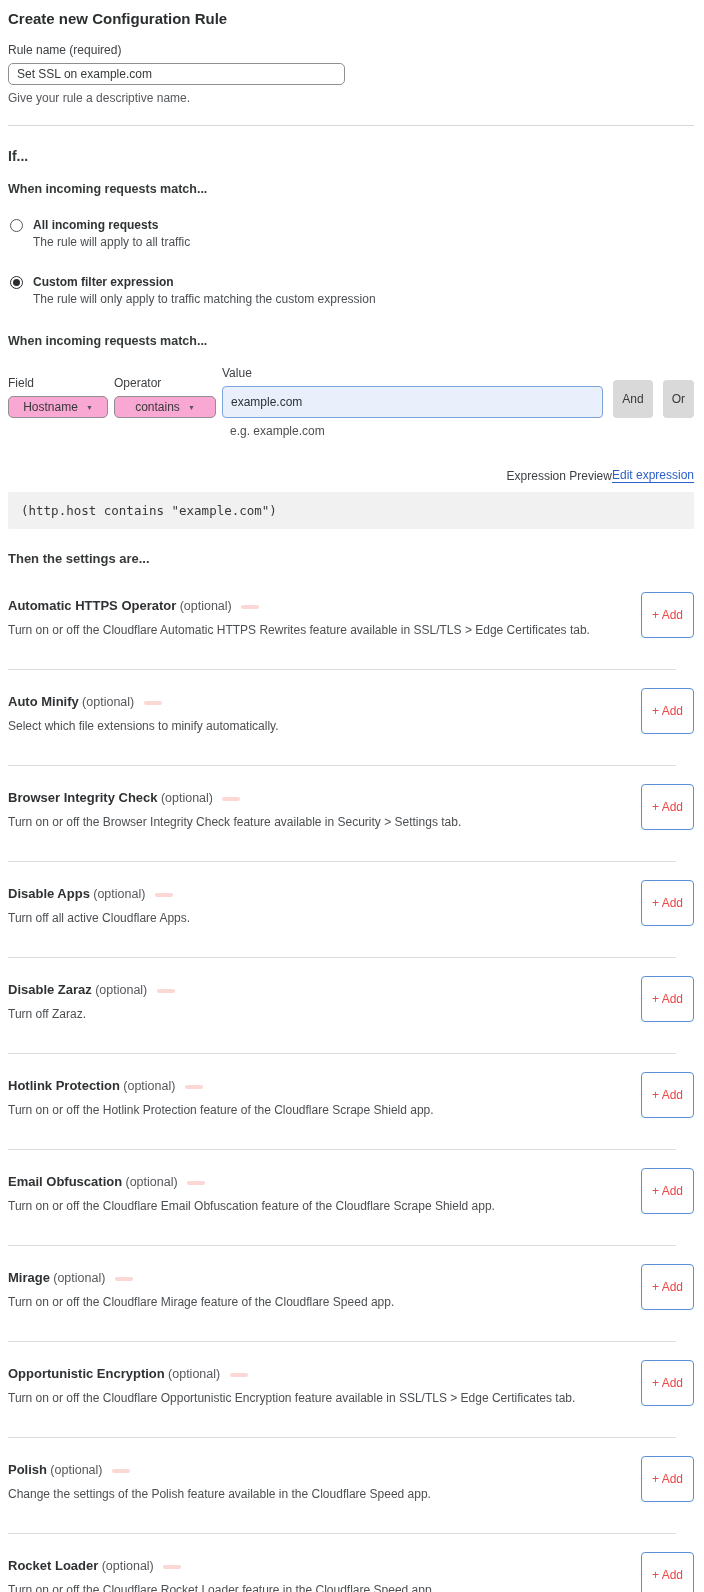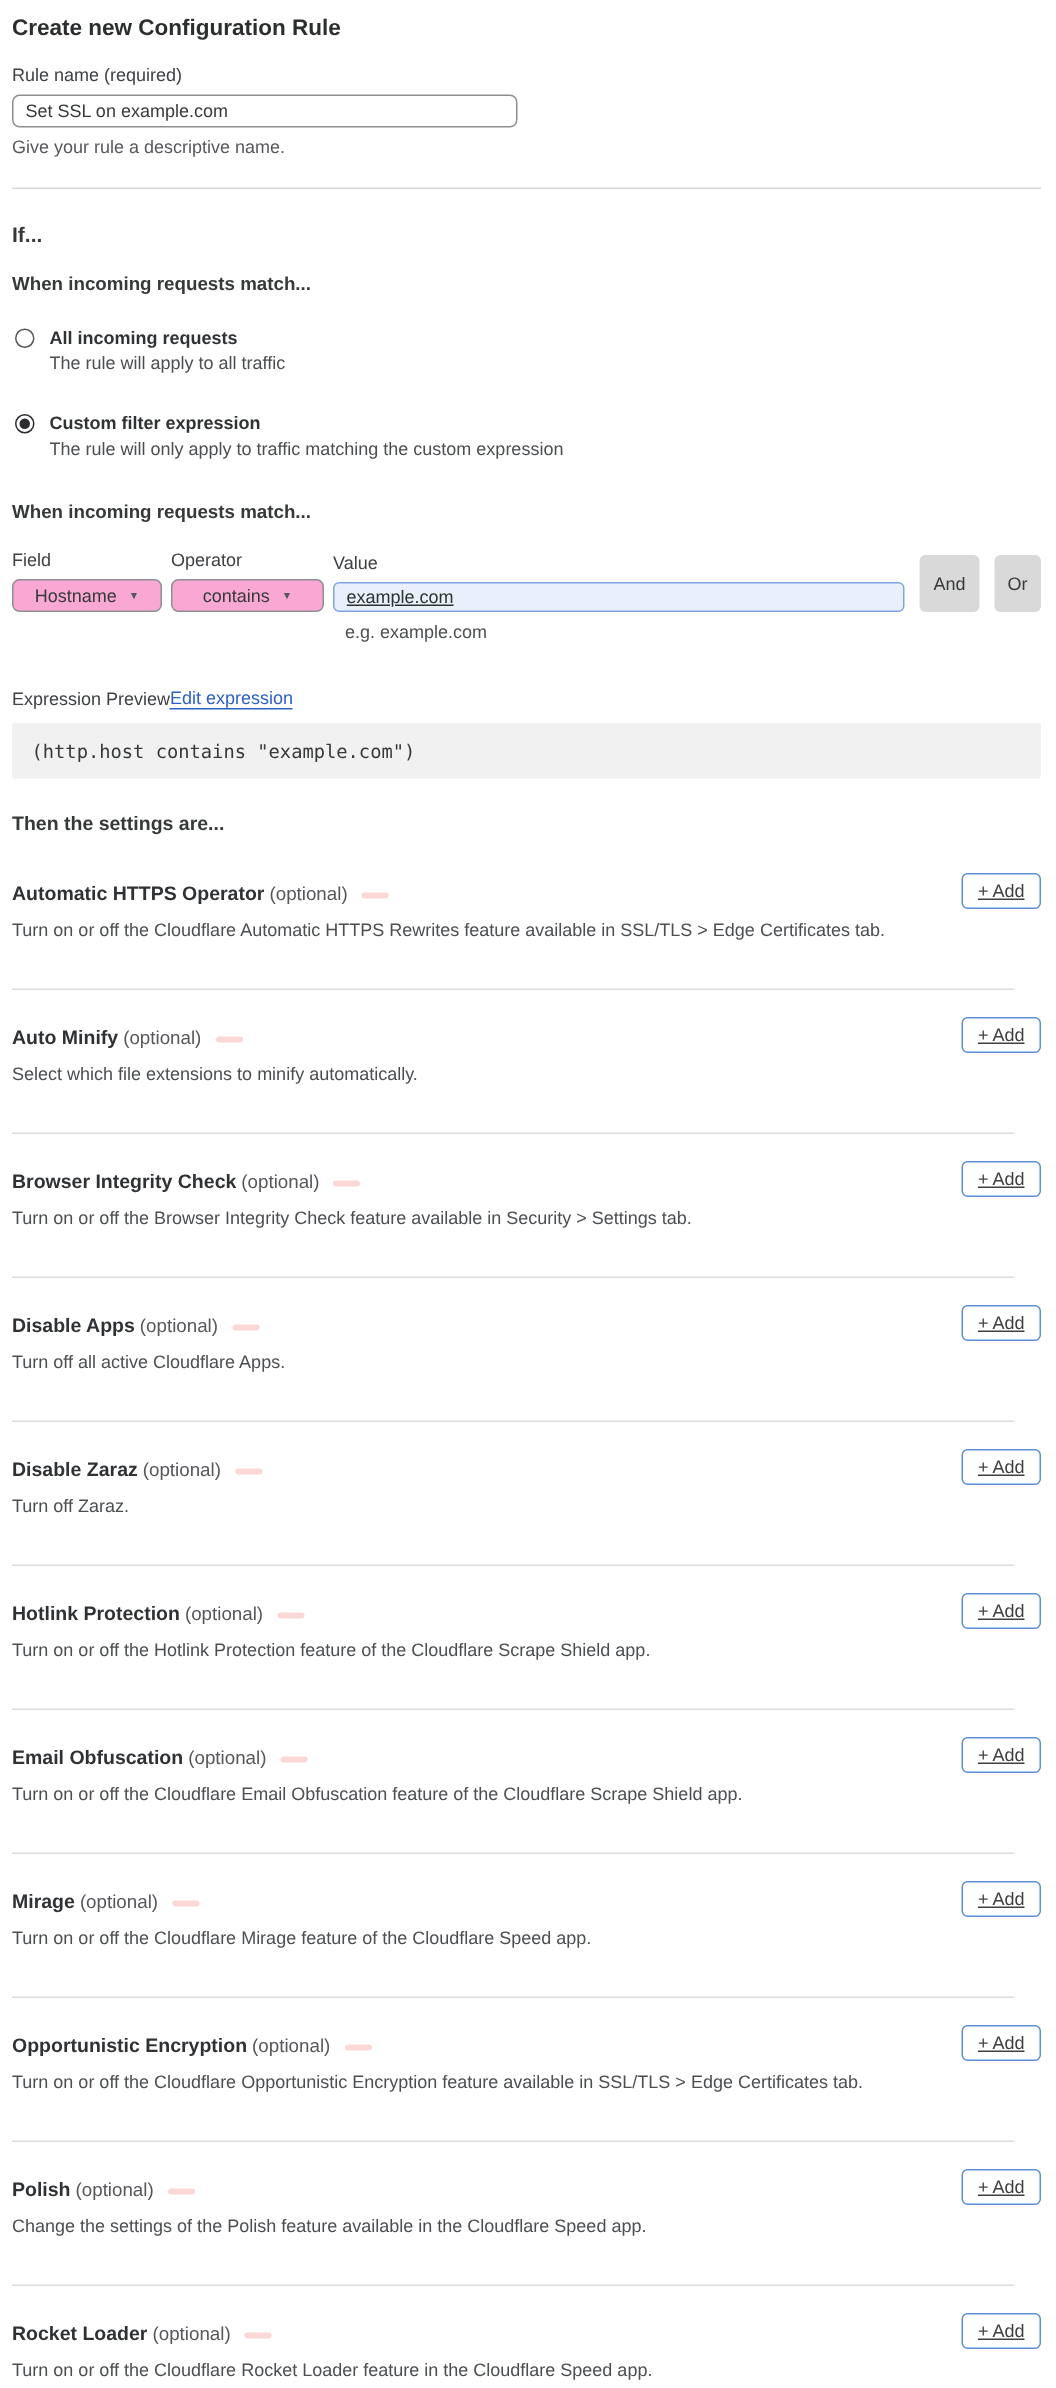--- a/index.html
+++ b/index.html
@@ -49,34 +49,34 @@
     height: 22px; border: 1px solid #8e8e93; border-radius: 5px;
     background: #f9a8d4; display: flex; align-items: center;
     justify-content: center; padding: 4px 8px; cursor: pointer;
     font-size: 12px; color: #36393a;
   }
   .caret { font-size: 7px; color: #54565a; margin-left: 8px; }
   .field-select { width: 100px; }
   .operator-select { width: 102px; }
   .value-col { flex: 1; }
   .value-input {
-    width: 100%; height: 20px;
+    width: 100%; height: 32px;
     border: 1px solid #7ea4dd; border-radius: 4px;
     background: #e9f0fb; padding: 0 8px; font-size: 12px; color: #2e3134;
-    font-family: "Liberation Sans", sans-serif; outline: none; text-decoration: underline;
+    font-family: "Liberation Sans", sans-serif; outline: none;
   }
   .andor-btn {
     height: 38px; border: none; border-radius: 4px;
     background: #d9d9d9; color: #36393a; font-size: 12px;
     padding: 0 9px; cursor: pointer; margin-left: 4px;
     font-family: "Liberation Sans", sans-serif;
   }
   .value-hint { font-size: 12px; color: #4c4f52; margin: 6px 0 0 222px; }
 
-  .expr-header { display: flex; justify-content: flex-start; align-items: center; margin-top: 30px; }
+  .expr-header { display: flex; justify-content: flex-end; align-items: center; margin-top: 30px; }
   .expr-label { font-size: 12px; color: #3e4144; }
   .edit-link {
     font-size: 12px; color: #2c61c6; text-decoration: none;
     border-bottom: 1px solid #2c61c6; cursor: pointer;
   }
   .expr-box {
     margin-top: 9px; background: #f1f1f1; border-radius: 2px;
     padding: 11px 13px; font-family: "DejaVu Sans Mono", "Liberation Mono", monospace;
     font-size: 12.5px; color: #36393a;
   }
@@ -94,23 +94,22 @@
   .setting-optional { font-size: 12.5px; font-weight: 400; color: #55575b; }
   .setting-desc { font-size: 12px; color: #4c4f52; margin-top: 10px; max-width: 600px; }
   .badge-deprecated {
     display: inline-block; background: #fbd8d6; color: #a43f3b;
     font-size: 11px; border-radius: 10px; padding: 2px 9px;
     margin-left: 6px; vertical-align: 1px;
   }
   .add-btn {
     position: absolute; right: -18px; top: 18px;
     background: #fff; border: 1px solid #5b8fd9; border-radius: 4px;
-    color: #404040; font-size: 12px; padding: 4px 10px; cursor: pointer;
+    color: #ef4444; font-size: 12px; padding: 15px 10px; cursor: pointer;
     font-family: "Liberation Sans", sans-serif;
-    text-decoration: underline;
   }
 </style>
 </head>
 <body>
 
 <div class="page">
 
   <h1 class="page-title">Create new Configuration Rule</h1>
 
   <div class="field-label">Rule name (required)</div>

